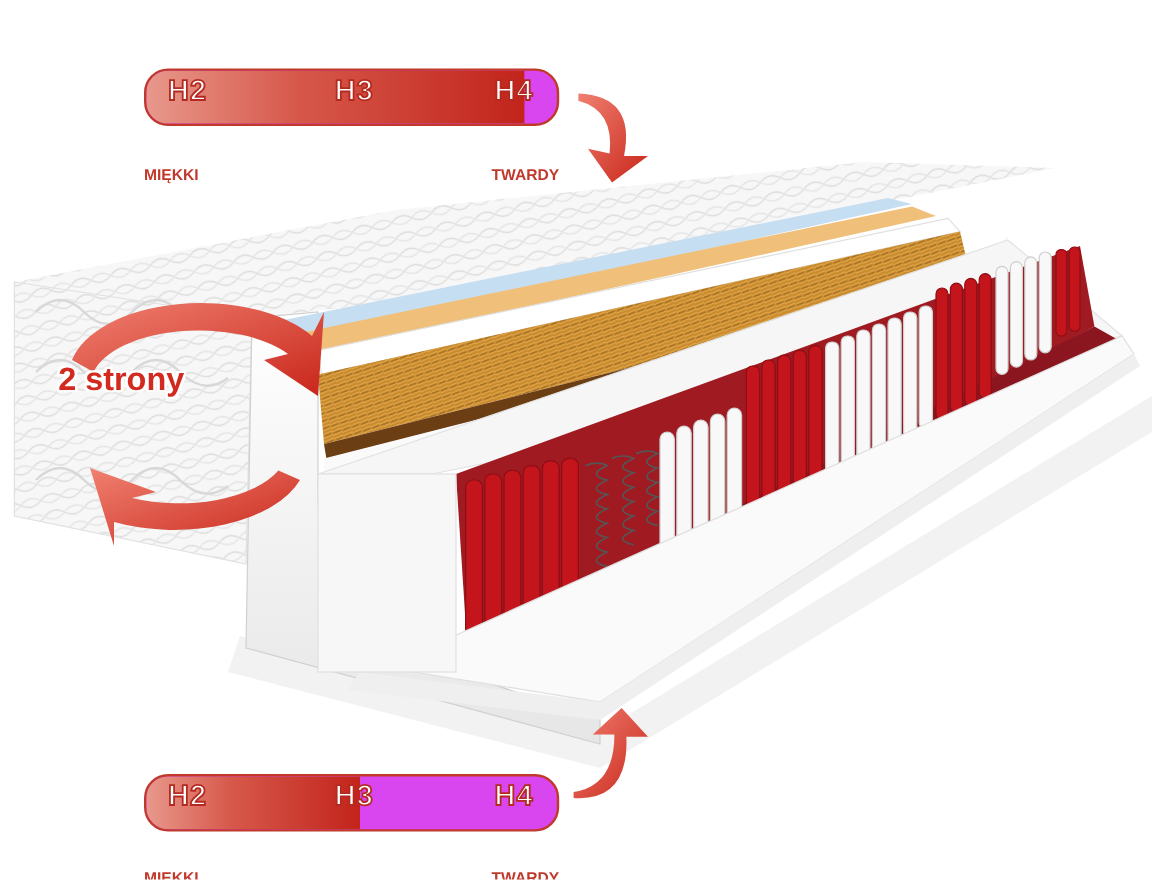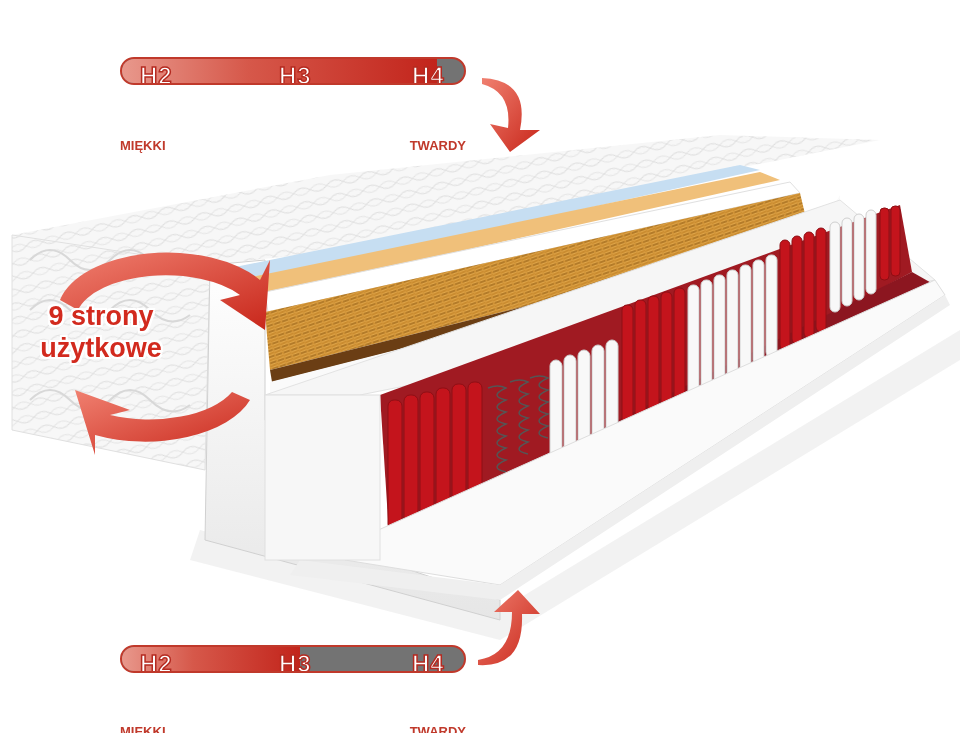--- a/index.html
+++ b/index.html
@@ -1,17 +1,17 @@
 <!DOCTYPE html>
 <html><head>
 <meta charset="utf-8">
 <style>
   html, body { margin:0; padding:0; background:#ffffff; }
   body { width:967px; height:733px; position:relative; overflow:hidden; font-family:"Liberation Sans", sans-serif; }
-  .scale { position:absolute; left:120px; width:346px; height:28px; border:2px solid #c0392b; border-radius:20px; overflow:hidden; box-sizing:border-box; background:#737373; }
+  .scale { position:absolute; left:120px; width:346px; height:48px; border:2px solid #c0392b; border-radius:20px; overflow:hidden; box-sizing:border-box; background:#d946ef; }
   .scale .fill { position:absolute; left:0; top:0; bottom:0; background:linear-gradient(90deg,#e8988c 0%,#d6584a 40%,#c2241b 100%); }
   .scale .lvl { position:absolute; top:3px; font-weight:bold; font-size:24px; color:#fff;
     -webkit-text-stroke:1.5px #b52a20; letter-spacing:1px; }
   .scale-labels { position:absolute; left:120px; width:346px; font-size:13px; font-weight:bold; color:#c0392b; }
   .scale-labels span { position:absolute; top:0;margin-top:32px; }
   .mattress { position:absolute; left:0; top:0; width:967px; height:733px; }
   .badge-text { position:absolute; left:6px; top:300px; font-weight:bold; font-size:27px; color:#d22a1e; line-height:32px; text-align:center; width:190px;
     text-shadow: 2px 0 #fff,-2px 0 #fff,0 2px #fff,0 -2px #fff,2px 2px #fff,-2px -2px #fff,2px -2px #fff,-2px 2px #fff; }
 </style>
 </head>
@@ -129,22 +129,21 @@
 
   <path d="M482 78 Q530 80 520 130 L540 130 L510 152 L490 124 L508 128 Q512 92 482 84 Z" fill="url(#arrowGrad)"></path>
 
   <path d="M478 660 Q512 655 512 612 L494 612 L518 590 L540 614 L522 614 Q524 668 478 665 Z" fill="url(#arrowGrad)"></path>
 
   <path d="M60 300 A110 60 0 0 1 260 280 L270 260 L265 330 L220 300 L240 295 A90 45 0 0 0 78 310 Z" fill="url(#arrowGrad)"></path>
   <path d="M250 400 A110 60 0 0 1 95 435 L95 455 L75 390 L130 410 L110 415 A90 45 0 0 0 232 392 Z" fill="url(#arrowGrad)"></path>
 </svg>
 
 <div class="badge-text">
-  <div>9 strony</div>
-  <div>użytkowe</div>
+  <div>2 strony</div>
 </div>
 
 <div class="scale" style="top:57px;">
   <div class="fill" style="width:92%;"></div>
   <span class="lvl" style="left:18px;">H2</span>
   <span class="lvl" style="left:157px;">H3</span>
   <span class="lvl" style="left:290px;">H4</span>
 </div>
 <div class="scale-labels" style="top:106px;">
   <span style="left:0;">MIĘKKI</span>

